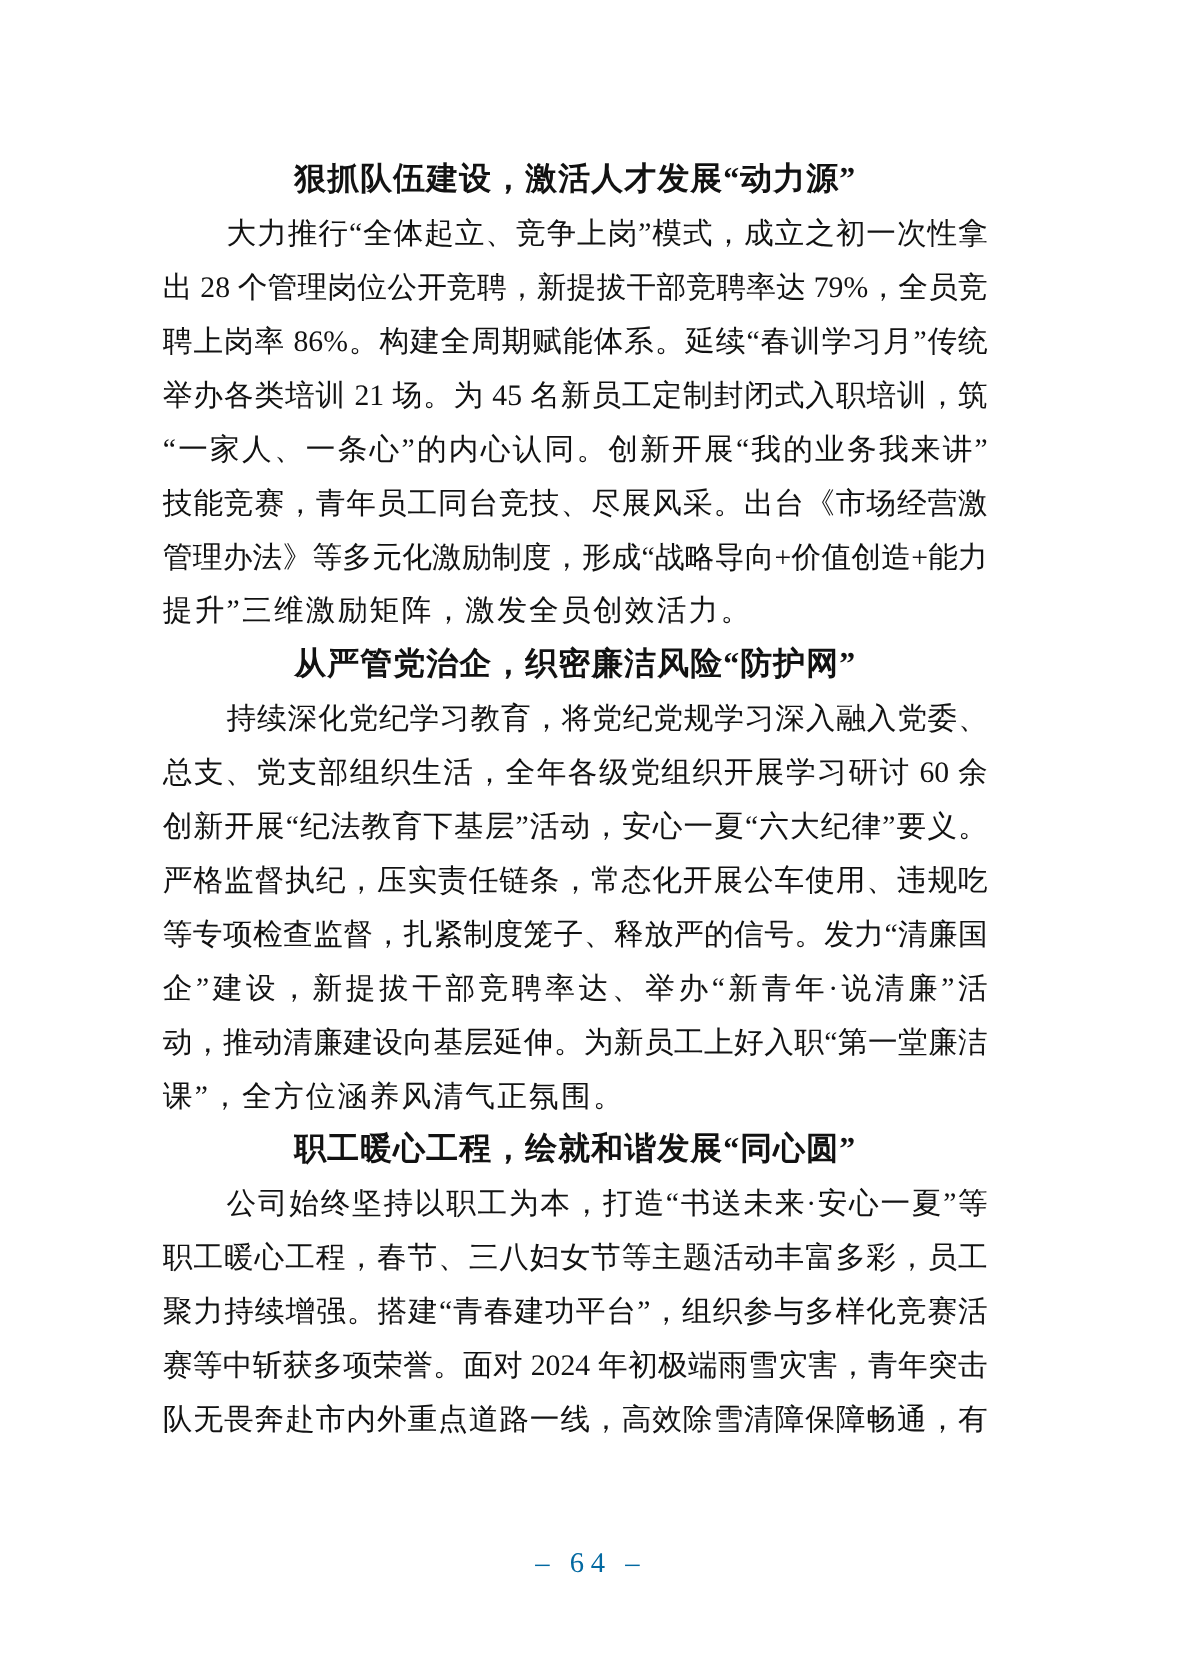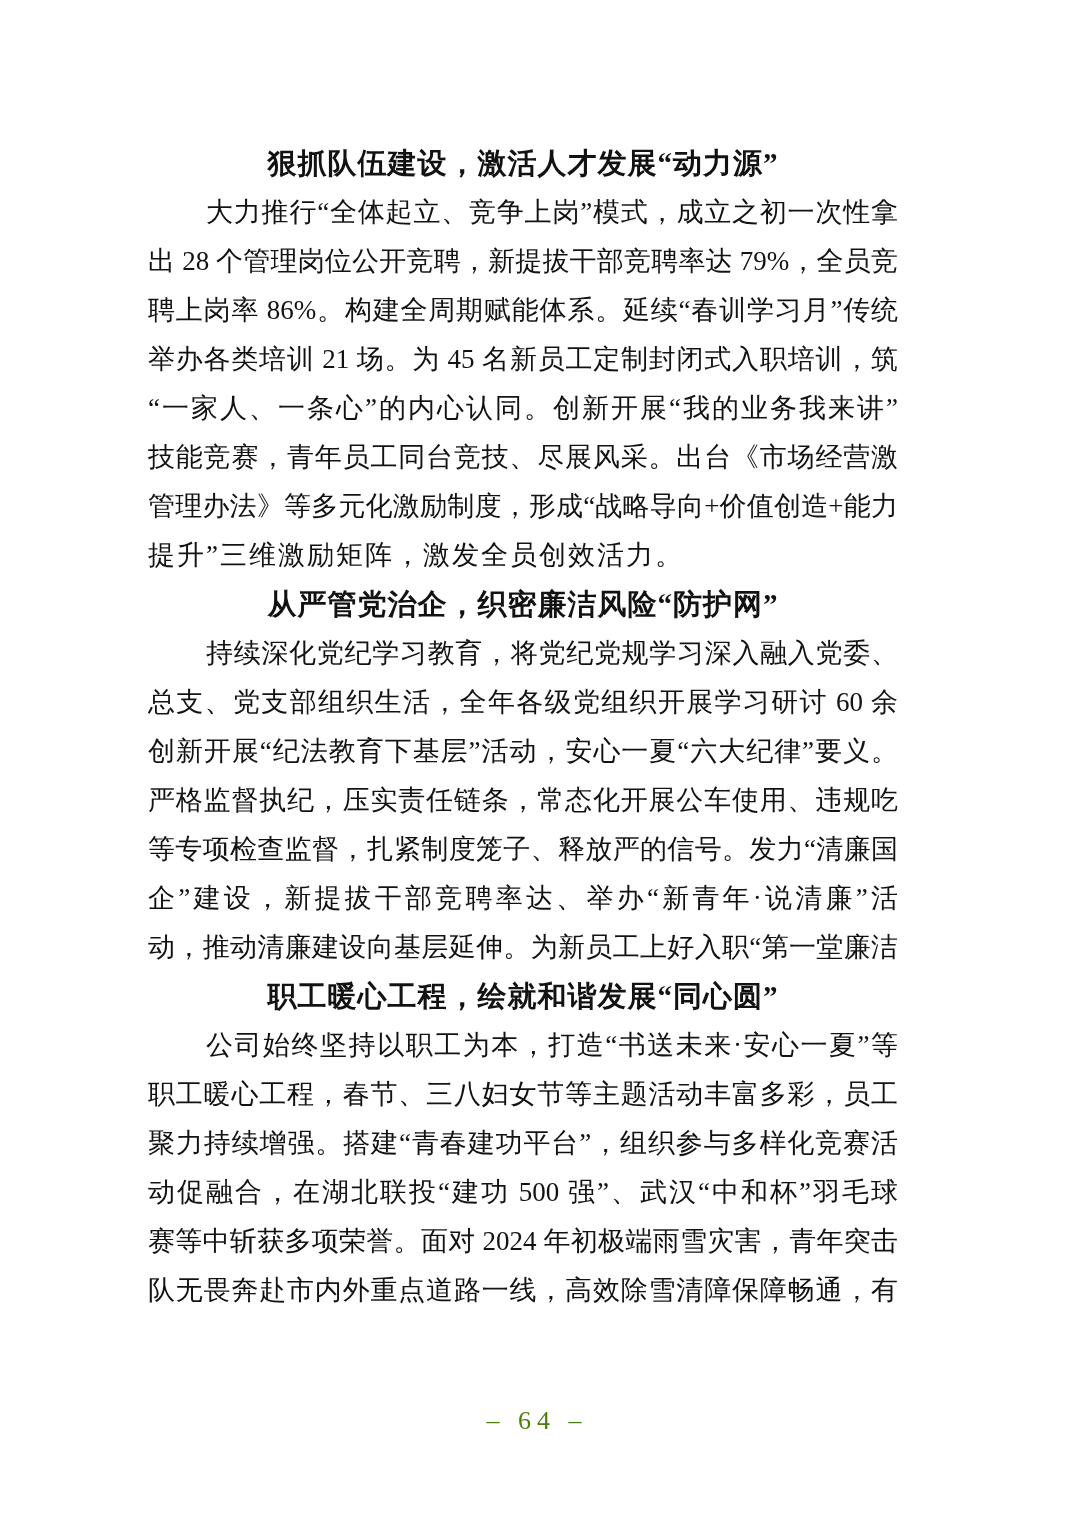--- a/index.html
+++ b/index.html
@@ -56,21 +56,21 @@
   }
   .page-number {
     position: absolute;
     left: 0;
     top: 1403px;
     width: 1074px;
     text-align: center;
     font-size: 26px;
     line-height: 36px;
     letter-spacing: 6px;
-    color: #4d7c0f;
+    color: #0369a1;
   }
 </style>
 </head>
 <body>
 
 <div class="page">
   <div class="text-block">
       <div class="heading">狠抓队伍建设，激活人才发展“动力源”</div>
       <div class="line indent">大力推行“全体起立、竞争上岗”模式，成立之初一次性拿</div>
       <div class="line">出 28 个管理岗位公开竞聘，新提拔干部竞聘率达 79%，全员竞</div>
@@ -81,22 +81,22 @@
       <div class="line">管理办法》等多元化激励制度，形成“战略导向+价值创造+能力</div>
       <div class="line para-end">提升”三维激励矩阵，激发全员创效活力。</div>
       <div class="heading">从严管党治企，织密廉洁风险“防护网”</div>
       <div class="line indent">持续深化党纪学习教育，将党纪党规学习深入融入党委、党</div>
       <div class="line">总支、党支部组织生活，全年各级党组织开展学习研讨 60 余次。</div>
       <div class="line">创新开展“纪法教育下基层”活动，安心一夏“六大纪律”要义。</div>
       <div class="line">严格监督执纪，压实责任链条，常态化开展公车使用、违规吃喝</div>
       <div class="line">等专项检查监督，扎紧制度笼子、释放严的信号。发力“清廉国</div>
       <div class="line">企”建设，新提拔干部竞聘率达、举办“新青年·说清廉”活</div>
       <div class="line">动，推动清廉建设向基层延伸。为新员工上好入职“第一堂廉洁</div>
+      <div class="line para-end">课”，全方位涵养风清气正氛围。</div>
       <div class="heading">职工暖心工程，绘就和谐发展“同心圆”</div>
       <div class="line indent">公司始终坚持以职工为本，打造“书送未来·安心一夏”等</div>
       <div class="line">职工暖心工程，春节、三八妇女节等主题活动丰富多彩，员工凝</div>
       <div class="line">聚力持续增强。搭建“青春建功平台”，组织参与多样化竞赛活</div>
-      <div class="line">动促融合，在湖北联投“建功 500 强”、武汉“中和杯”羽毛球</div>
       <div class="line">赛等中斩获多项荣誉。面对 2024 年初极端雨雪灾害，青年突击</div>
       <div class="line">队无畏奔赴市内外重点道路一线，高效除雪清障保障畅通，有力</div>
     </div>
   <div class="page-number">– 64 –</div>
 </div>
 
 </body></html>

